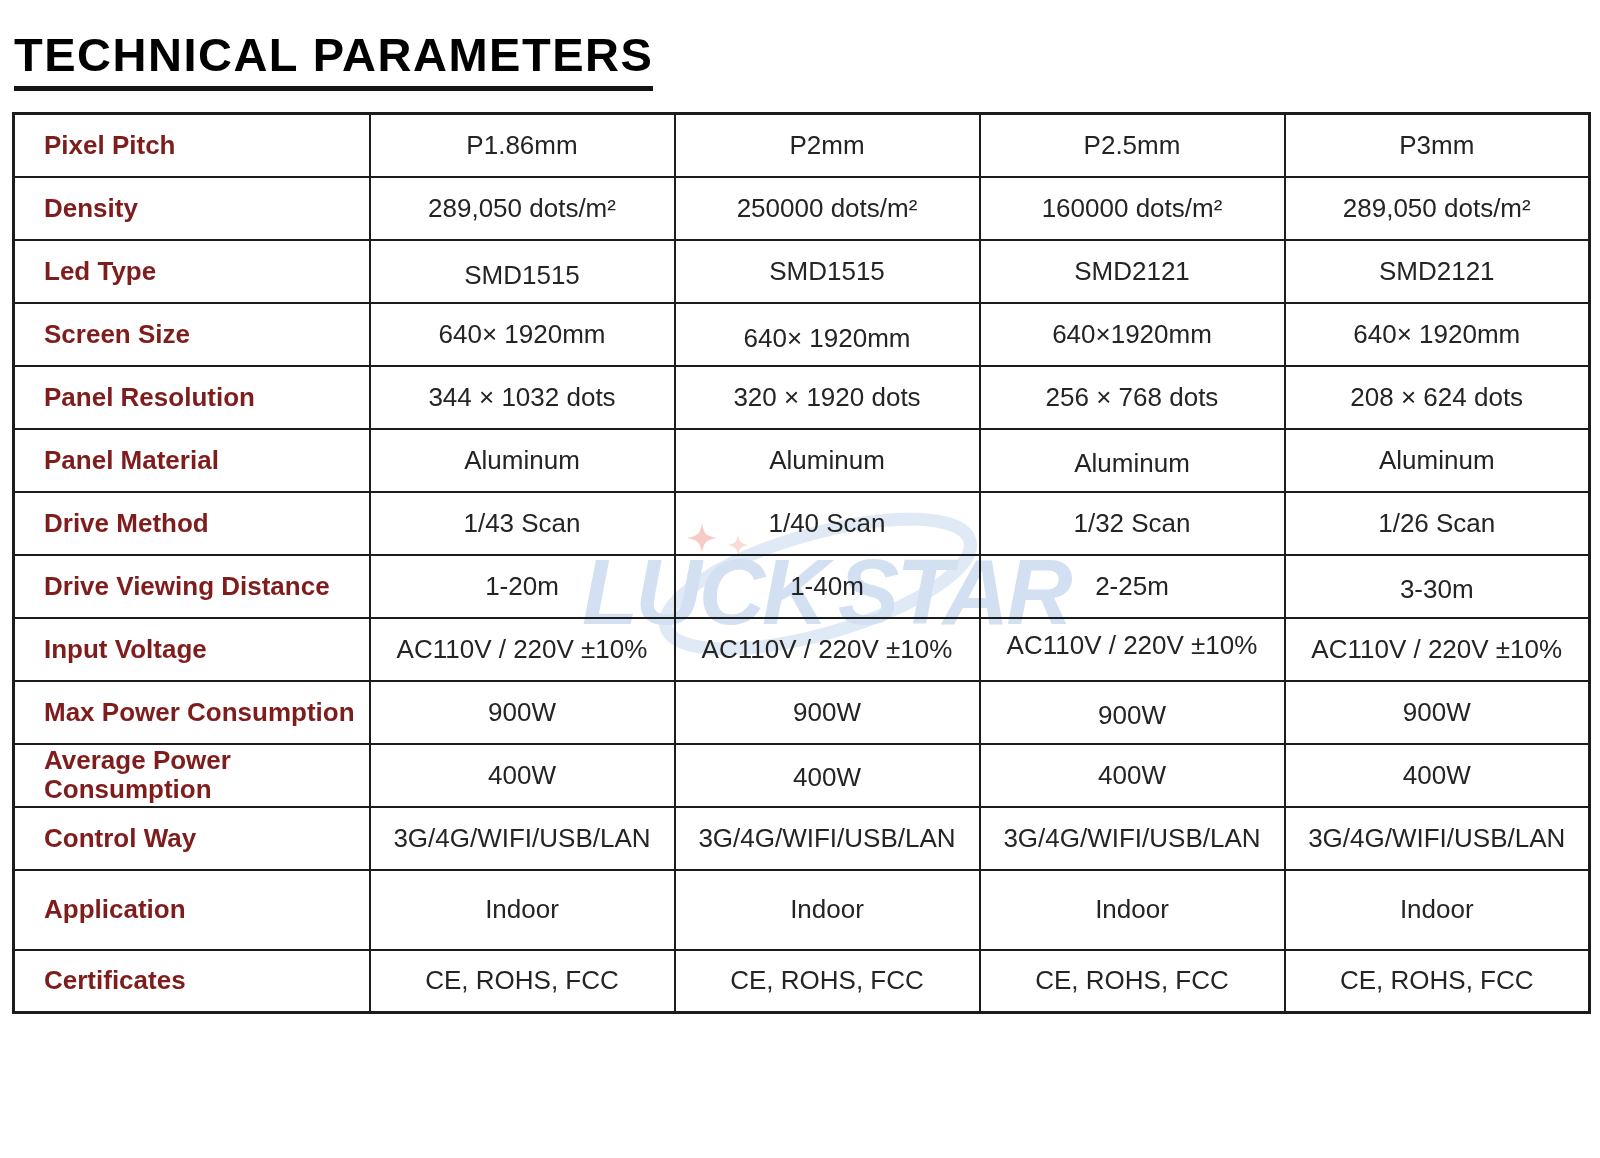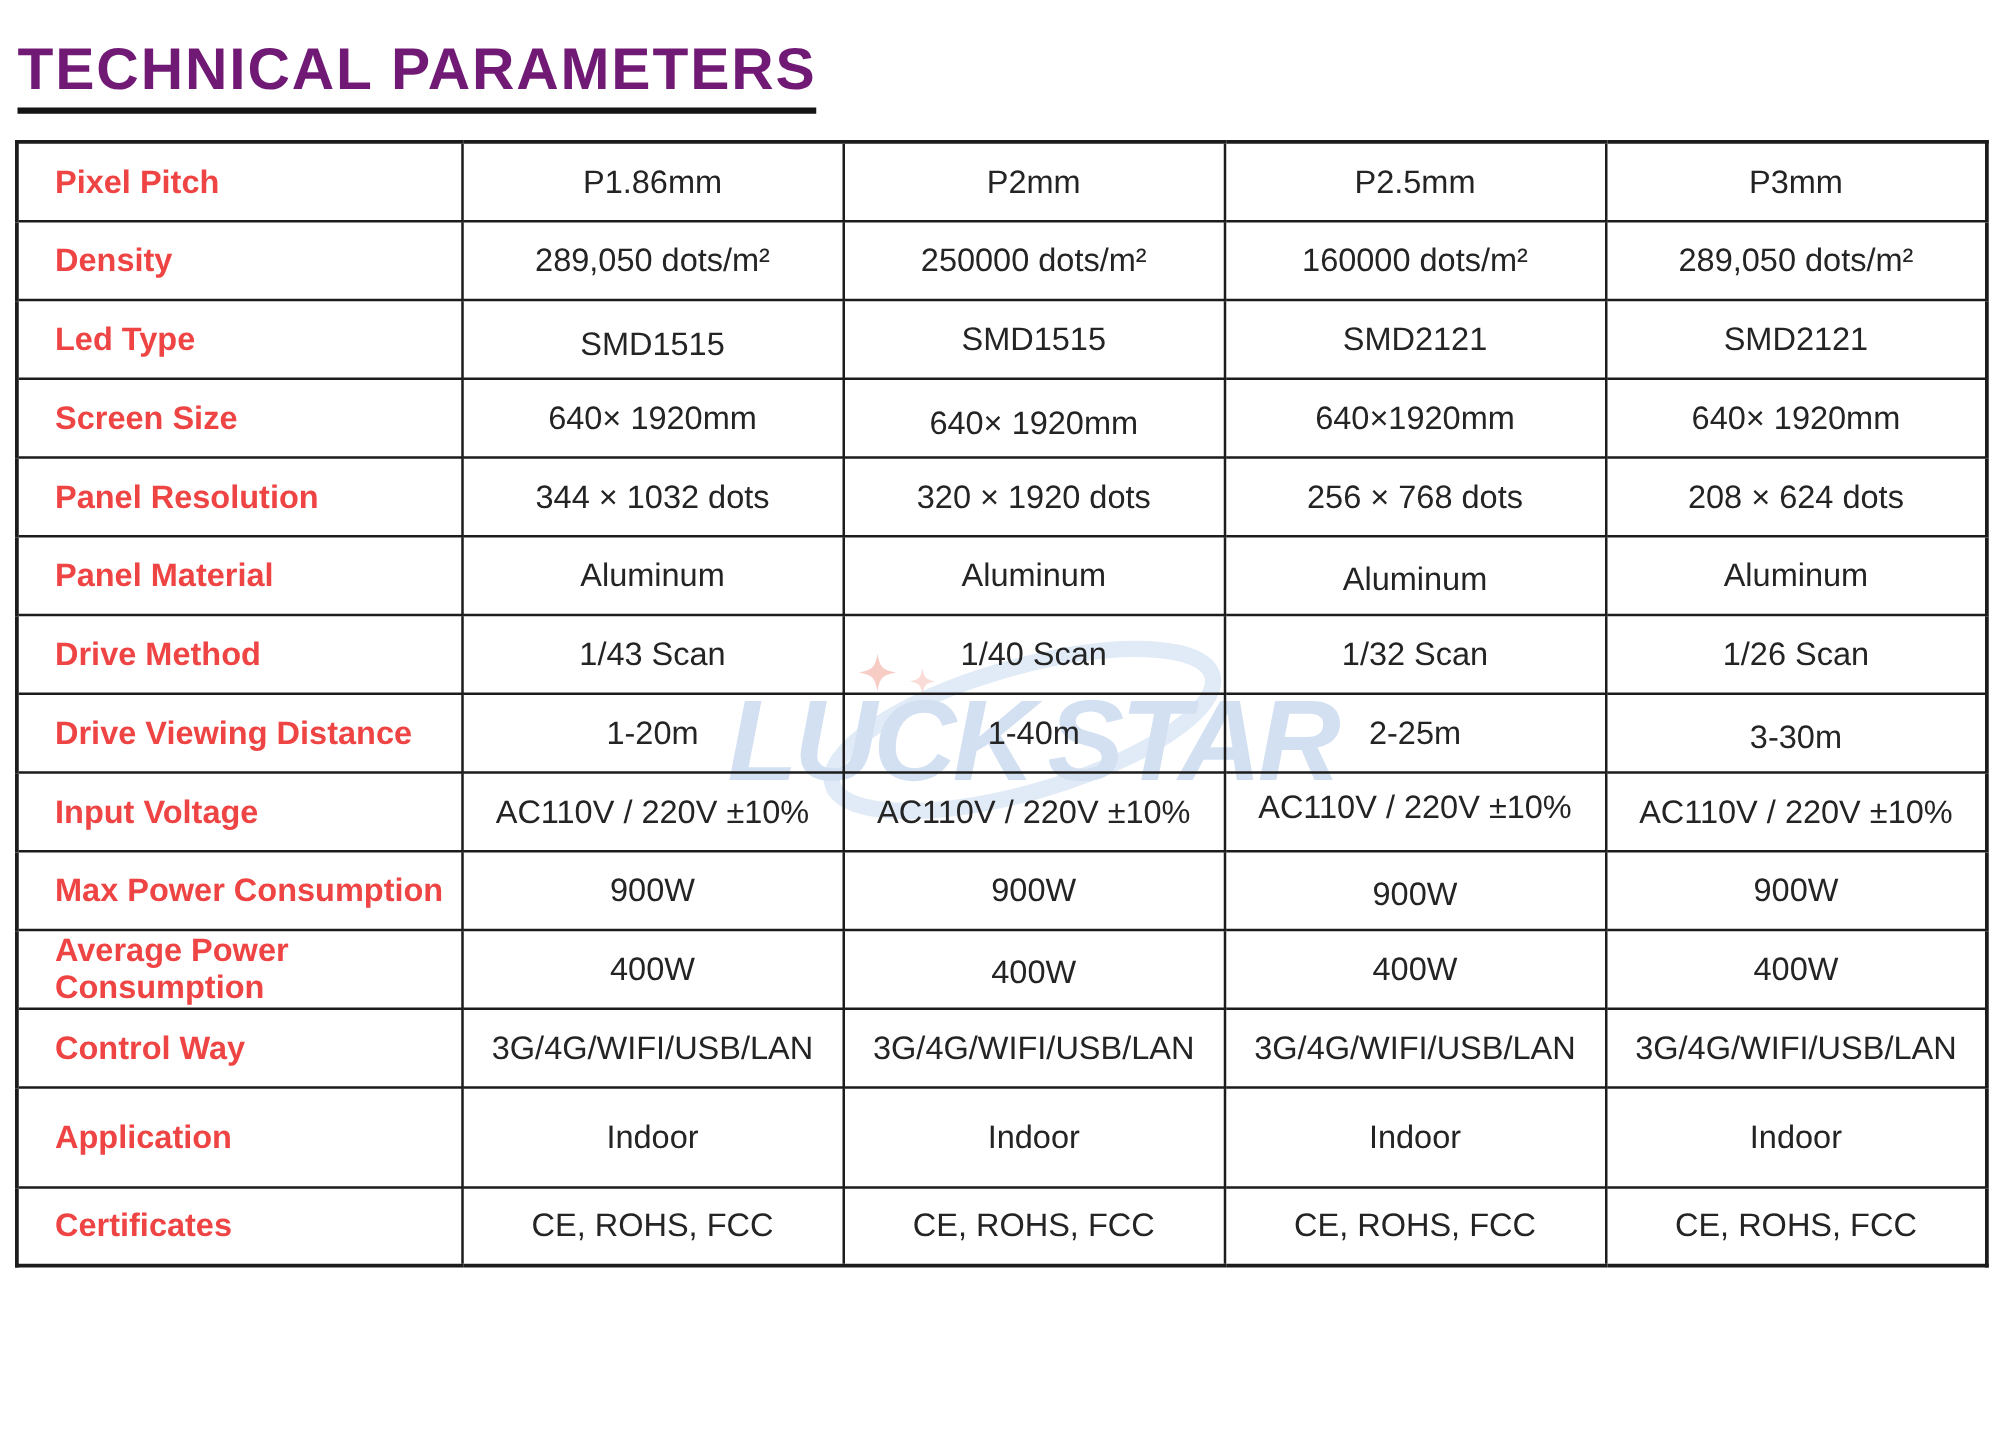--- a/index.html
+++ b/index.html
@@ -4,21 +4,21 @@
 <style>
   * { margin: 0; padding: 0; box-sizing: border-box; }
   html, body { width: 1600px; height: 1158px; background: #ffffff; overflow: hidden; }
   body { font-family: "Liberation Sans", sans-serif; color: #1b1b1b; }
 
   .sheet { position: relative; width: 1600px; height: 1158px; }
 
   .page-title {
     position: absolute; left: 14px; top: 30px;
     font-size: 47px; font-weight: 700; letter-spacing: 1.5px;
-    color: #701a75;
+    color: #000000;
     display: inline-block;
     border-bottom: 5px solid #141414;
     padding-bottom: 7px;
     line-height: 1.05;
   }
 
   
   .watermark {
     position: absolute; left: 580px; top: 498px;
     width: 500px; height: 175px; z-index: 0;
@@ -46,21 +46,21 @@
   .tbl tr:first-child th, .tbl tr:first-child td { border-top-width: 3px; }
   .tbl tr:last-child  th, .tbl tr:last-child  td { border-bottom-width: 3px; }
   .tbl th { border-left-width: 3px; }
   .tbl td:last-child { border-right-width: 3px; }
 
   .tbl th {
     text-align: left;
     font-weight: 700;
     padding-left: 29px;
     padding-right: 12px;
-    color: #ef4444;
+    color: #7f1d1d;
     line-height: 1.1;
   }
   .tbl td { text-align: center; padding: 2px 4px; color: #242424; }
 
   .tbl tr:nth-child(13) th, .tbl tr:nth-child(13) td { height: 80px; }
 
   .v { position: relative; top: 0; display: inline-block; }
 
   
   .tbl tr:nth-child(3)  td:nth-child(2) .v { top: 4px; }

